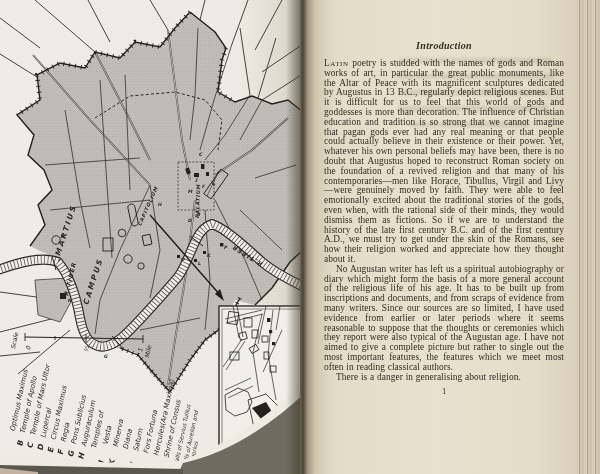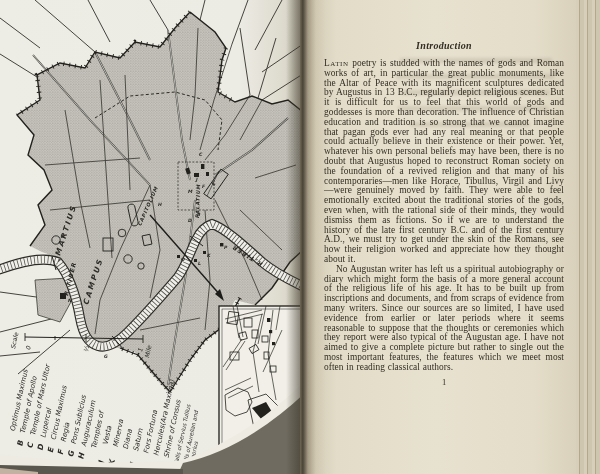--- a/index.html
+++ b/index.html
@@ -295,18 +295,19 @@
   <div class="ghost" style="left:100px;top:58px;width:152px;height:5px;"></div>
   <div class="ghost" style="left:96px;top:74px;width:158px;height:5px;"></div>
   <div class="ghost" style="left:102px;top:90px;width:148px;height:5px;"></div>
   <div class="ghost" style="left:98px;top:106px;width:150px;height:5px;"></div>
   <div class="ghost" style="left:110px;top:122px;width:120px;height:5px;"></div>
 
   <div class="textcol">
     <h1 class="chapter-head">Introduction</h1>
     <p><span class="lead">Latin</span><span> poetry is studded with the names of gods and Roman works of art, in particular the great public monuments, like the Altar of Peace with its magnificent sculptures dedicated by Augustus in 13 B.C., regularly depict religious scenes. But it is difficult for us to feel that this world of gods and goddesses is more than decoration. The influence of Christian education and tradition is so strong that we cannot imagine that pagan gods ever had any real meaning or that people could actually believe in their existence or their power. Yet, whatever his own personal beliefs may have been, there is no doubt that Augustus hoped to reconstruct Roman society on the foundation of a revived religion and that many of his contemporaries—men like Horace, Tibullus, Virgil and Livy—were genuinely moved by faith. They were able to feel emotionally excited about the traditional stories of the gods, even when, with the rational side of their minds, they would dismiss them as fictions. So if we are to understand the history of the late first century B.C. and of the first century A.D., we must try to get under the skin of the Romans, see how their religion worked and appreciate how they thought about it.</span></p>
     <p class="ind">No Augustan writer has left us a spiritual autobiography or diary which might form the basis of a more general account of the religious life of his age. It has to be built up from inscriptions and documents, and from scraps of evidence from many writers. Since our sources are so limited, I have used evidence from earlier or later periods where it seems reasonable to suppose that the thoughts or ceremonies which they report were also typical of the Augustan age. I have not aimed to give a complete picture but rather to single out the most important features, the features which we meet most often in reading classical authors.</p>
+    <p class="ind">There is a danger in generalising about religion.</p>
     <div class="pageno">1</div>
   </div>
 </div>
 
 <div class="edge-stack"></div>
 <div class="spine"></div>
 
 </body></html>

